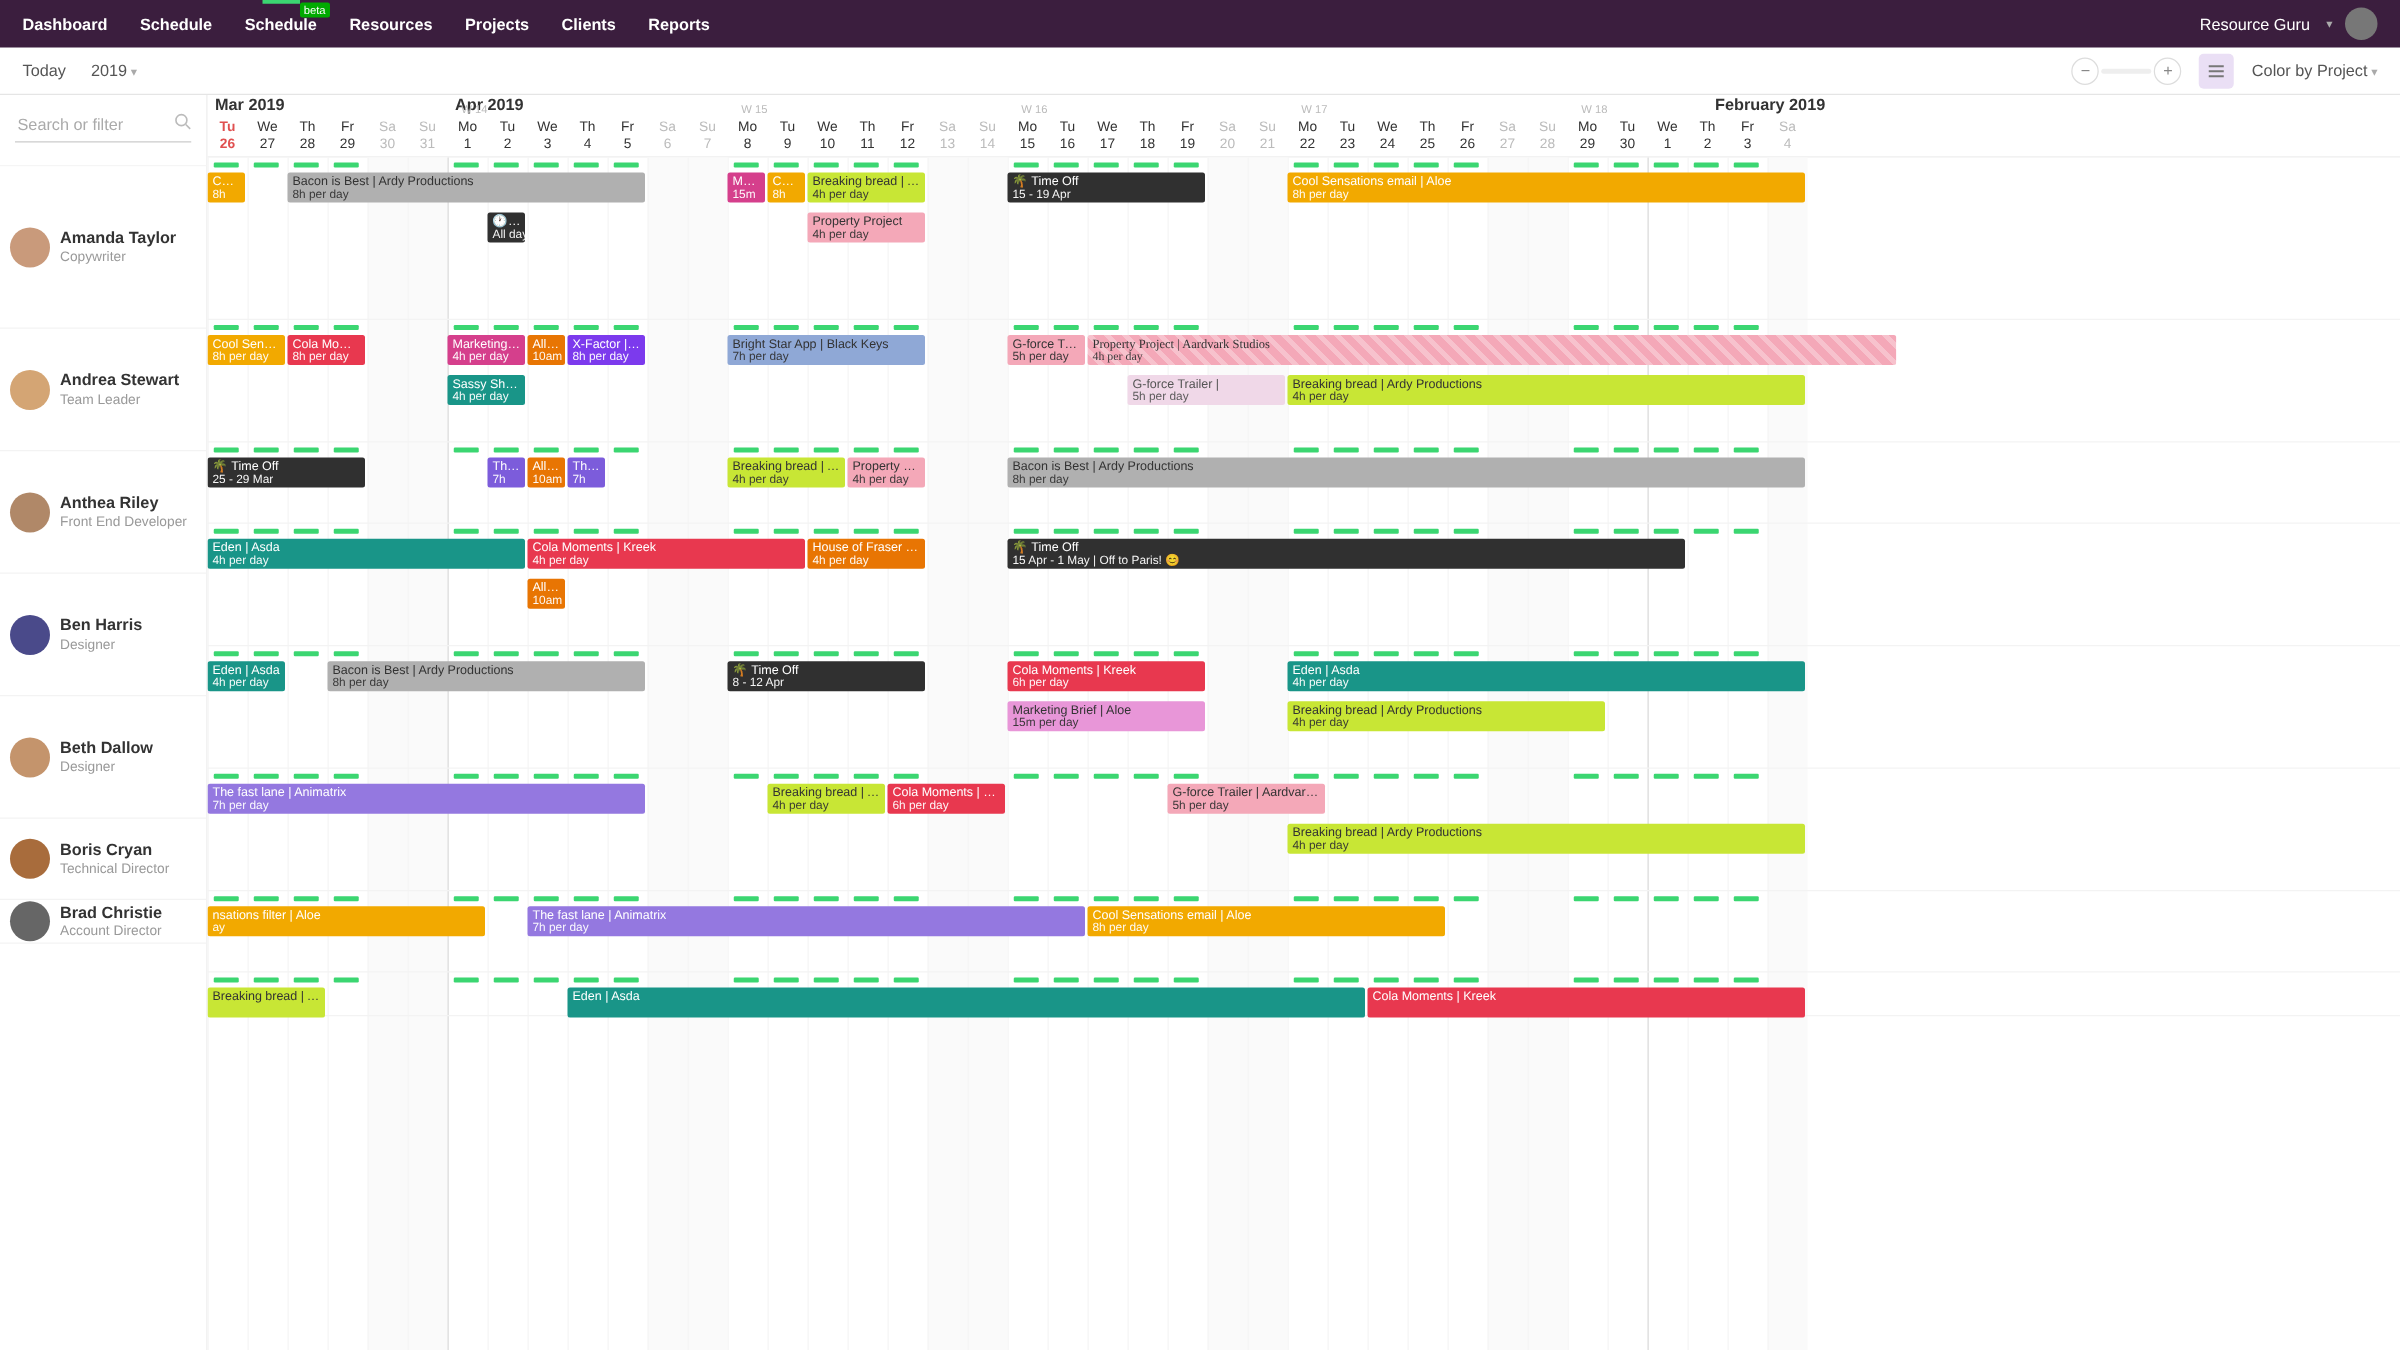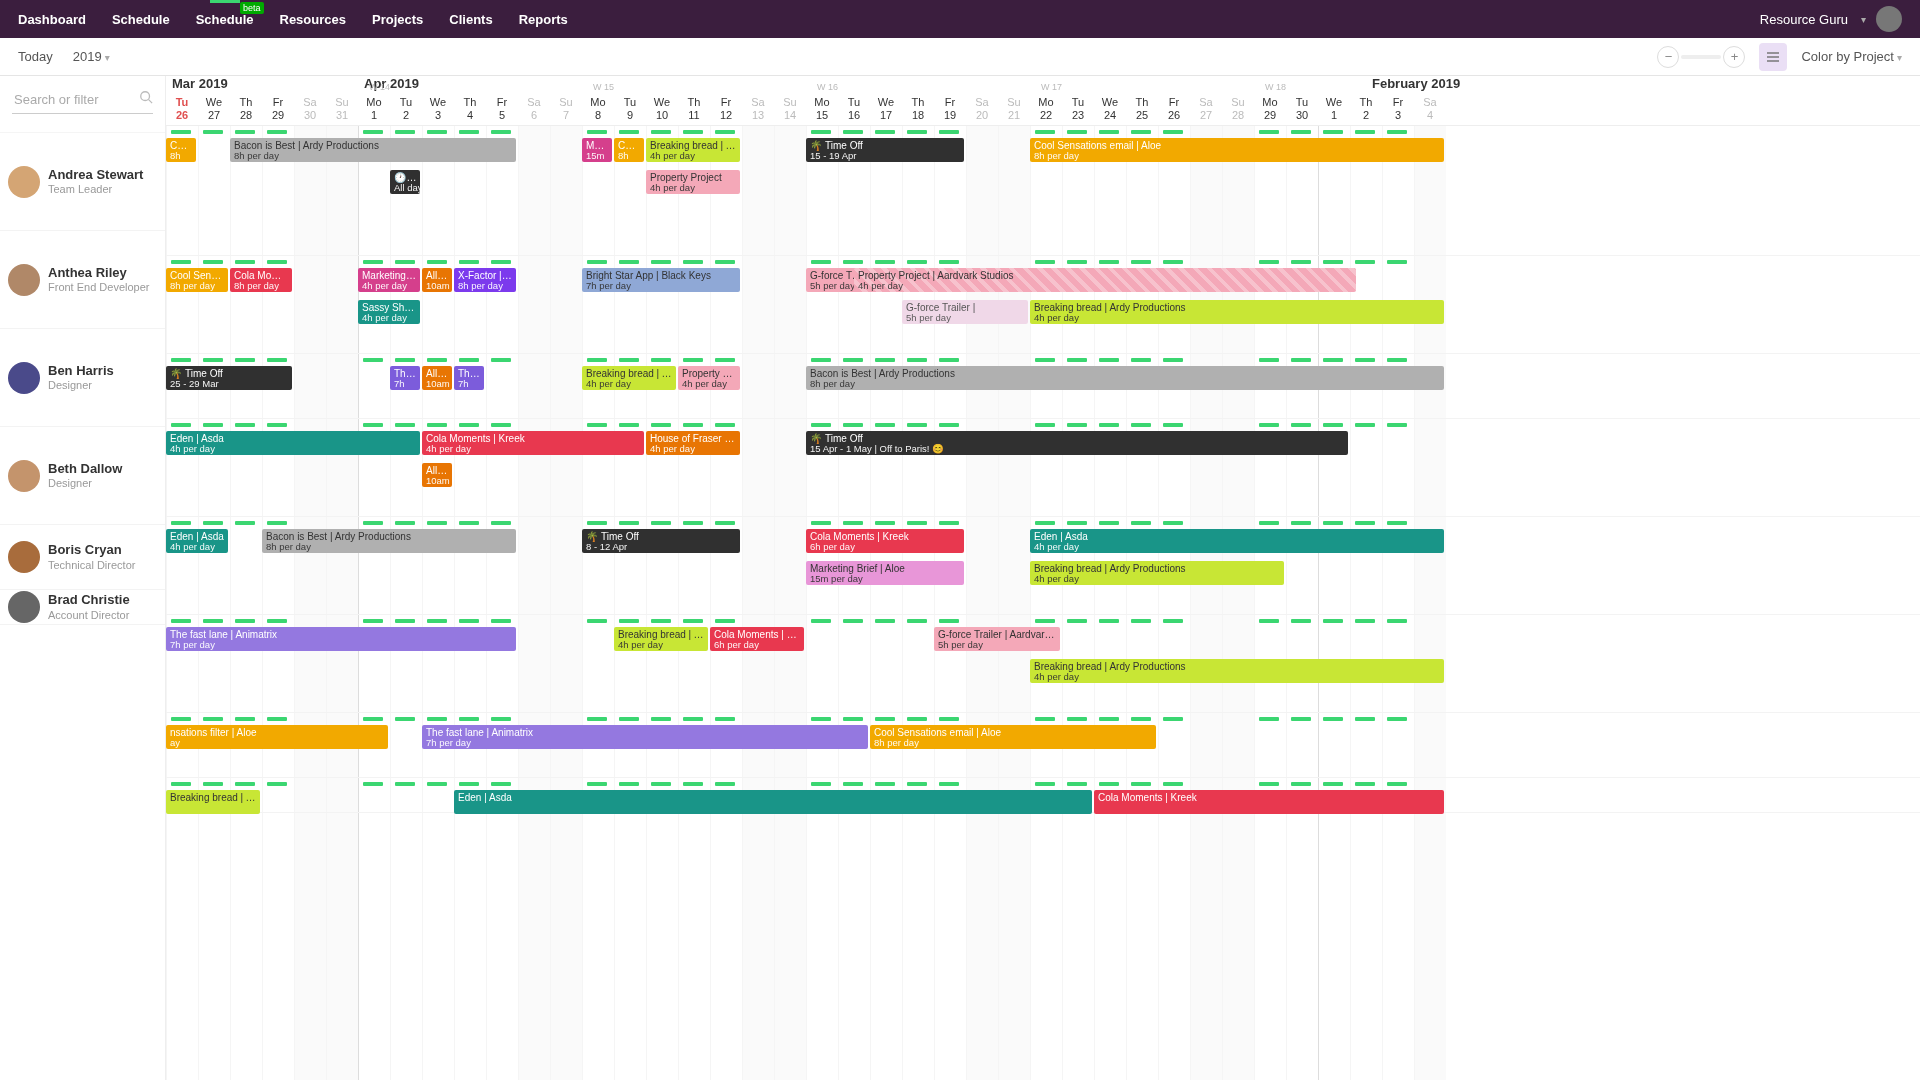--- a/index.html
+++ b/index.html
@@ -99,20 +99,24 @@
     <div class="search-wrap">
       <input class="search-input" placeholder="Search or filter" style="">
       <span class="search-icon">
         <svg width="14" height="14" viewBox="0 0 16 16" fill="none" stroke="#bbb" stroke-width="1.5">
             <circle cx="7" cy="7" r="5"></circle>
             <line x1="11" y1="11" x2="15" y2="15"></line>
           </svg>
       </span>
     </div>
     <div id="resource-list" style="margin-top: 0px;">
+        <div class="resource" style="height: 130px;">
+          <div class="ava" style="background:#c99a7b"></div>
+          <div class="names"><strong>Amanda Taylor</strong><span>Copywriter</span></div>
+        </div>
         <div class="resource" style="height: 98px;">
           <div class="ava" style="background:#d4a574"></div>
           <div class="names"><strong>Andrea Stewart</strong><span>Team Leader</span></div>
         </div>
         <div class="resource" style="height: 98px;">
           <div class="ava" style="background:#b08868"></div>
           <div class="names"><strong>Anthea Riley</strong><span>Front End Developer</span></div>
         </div>
         <div class="resource" style="height: 98px;">
           <div class="ava" style="background:#4a4a8a"></div>
@@ -430,21 +434,21 @@
           <div class="availbar" style="left: 1189px;"></div>
           <div class="availbar" style="left: 1221px;"></div>
           <div class="booking" style="top: 12px; left: 0px; width: 62px; background: rgb(242, 169, 0);"><span>Cool Sensations</span><span class="sub">8h per day</span></div>
           <div class="booking" style="top: 12px; left: 64px; width: 62px; background: rgb(232, 56, 79);"><span>Cola Moments |</span><span class="sub">8h per day</span></div>
           <div class="booking" style="top: 12px; left: 192px; width: 62px; background: rgb(213, 63, 140);"><span>Marketing Brief</span><span class="sub">4h per day</span></div>
           <div class="booking" style="top: 44px; left: 192px; width: 62px; background: rgb(25, 149, 136);"><span>Sassy Shakes | U</span><span class="sub">4h per day</span></div>
           <div class="booking" style="top: 12px; left: 256px; width: 30px; background: rgb(232, 117, 3);"><span>All The</span><span class="sub">10am -</span></div>
           <div class="booking" style="top: 12px; left: 288px; width: 62px; background: rgb(124, 58, 237);"><span>X-Factor | Asda</span><span class="sub">8h per day</span></div>
           <div class="booking" style="top: 12px; left: 416px; width: 158px; background: rgb(143, 168, 214); color: rgb(51, 51, 51);"><span>Bright Star App | Black Keys</span><span class="sub">7h per day</span></div>
           <div class="booking" style="top: 12px; left: 640px; width: 62px; background: rgb(244, 168, 184); color: rgb(51, 51, 51);"><span>G-force Trailer |</span><span class="sub">5h per day</span></div>
-          <div class="booking" style="top: 12px; left: 688px; width: 502px; background: repeating-linear-gradient(45deg, rgb(244, 168, 184), rgb(244, 168, 184) 6px, rgba(255, 255, 255, 0.3) 6px, rgba(255, 255, 255, 0.3) 10px) rgb(244, 168, 184); color: rgb(51, 51, 51);"><span>Property Project | Aardvark Studios</span><span class="sub">4h per day</span></div>
+          <div class="booking" style="top: 12px; left: 704px; width: 647px; background: repeating-linear-gradient(45deg, rgb(244, 168, 184), rgb(244, 168, 184) 6px, rgba(255, 255, 255, 0.3) 6px, rgba(255, 255, 255, 0.3) 10px) rgb(244, 168, 184); color: rgb(51, 51, 51); font-family: Liberation Serif, serif;"><span>Property Project | Aardvark Studios</span><span class="sub">4h per day</span></div>
           <div class="booking" style="top: 44px; left: 736px; width: 126px; background: rgb(240, 216, 232); color: rgb(85, 85, 85);"><span>G-force Trailer |</span><span class="sub">5h per day</span></div>
           <div class="booking" style="top: 44px; left: 864px; width: 414px; background: rgb(200, 230, 53); color: rgb(51, 51, 51);"><span>Breaking bread | Ardy Productions</span><span class="sub">4h per day</span></div>
         </div>
         <div class="row" style="height: 65px;">
           <div class="availbar" style="left: 5px;"></div>
           <div class="availbar" style="left: 37px;"></div>
           <div class="availbar" style="left: 69px;"></div>
           <div class="availbar" style="left: 101px;"></div>
           <div class="availbar" style="left: 197px;"></div>
           <div class="availbar" style="left: 229px;"></div>

